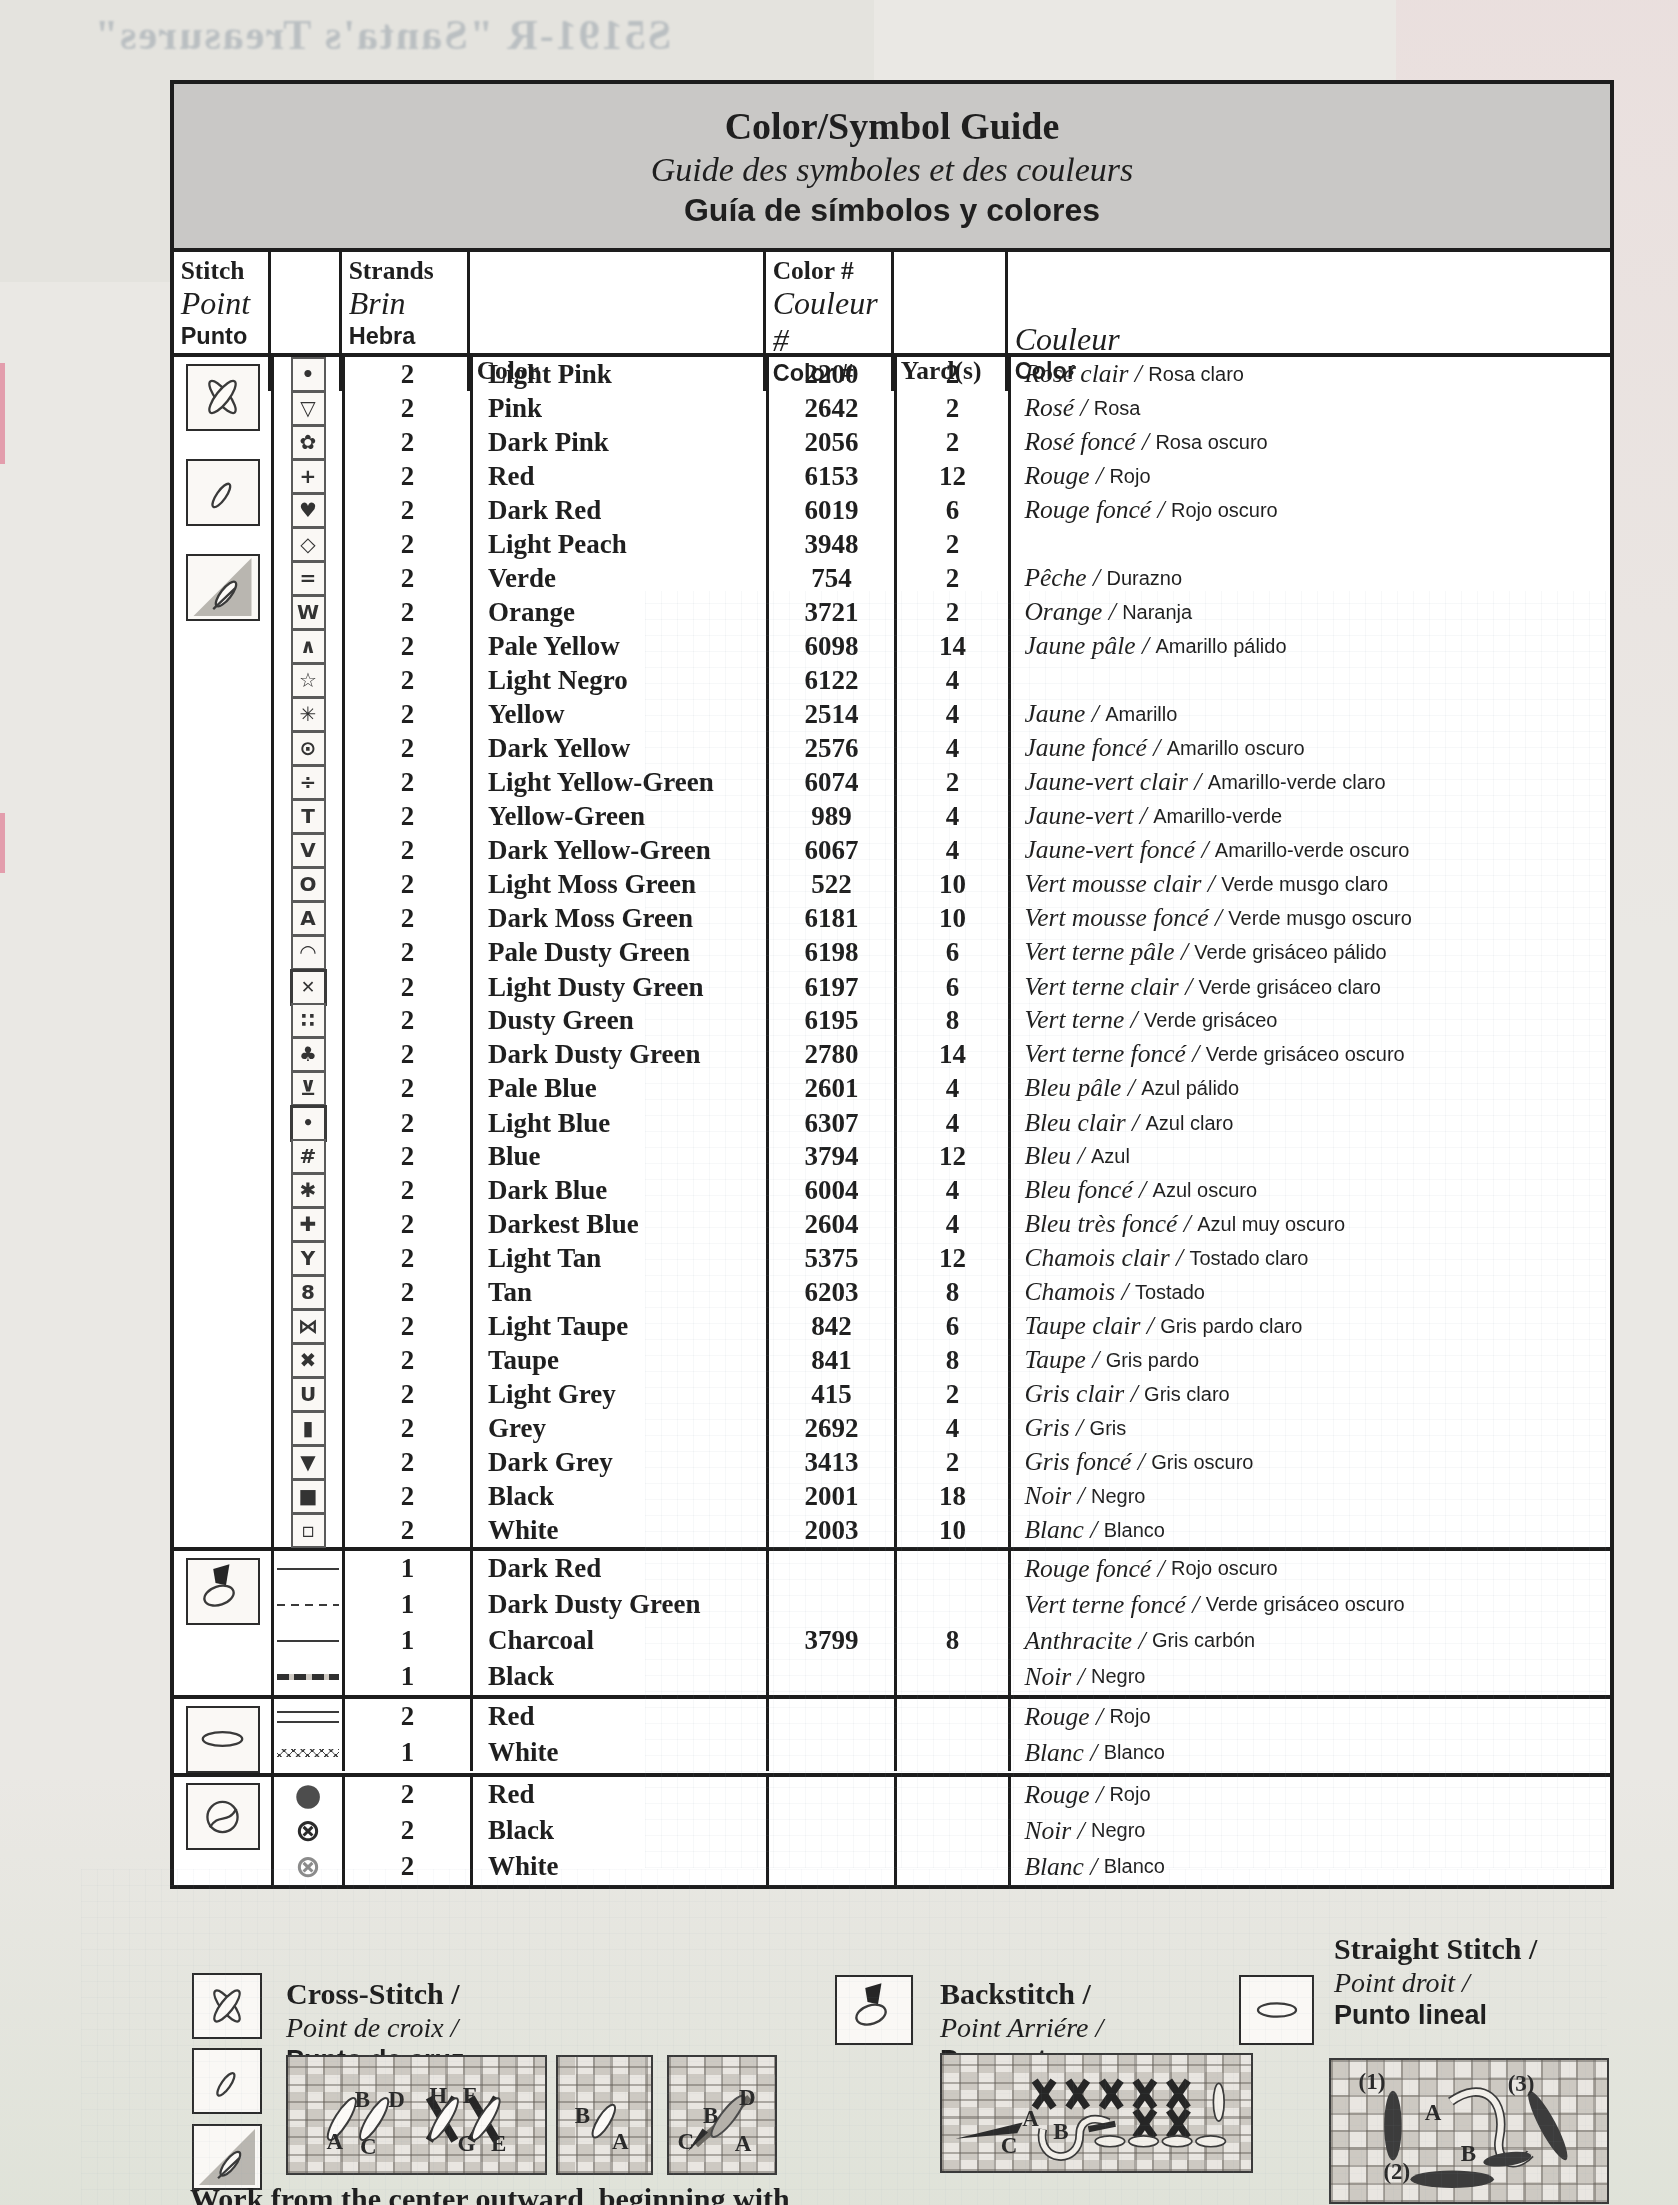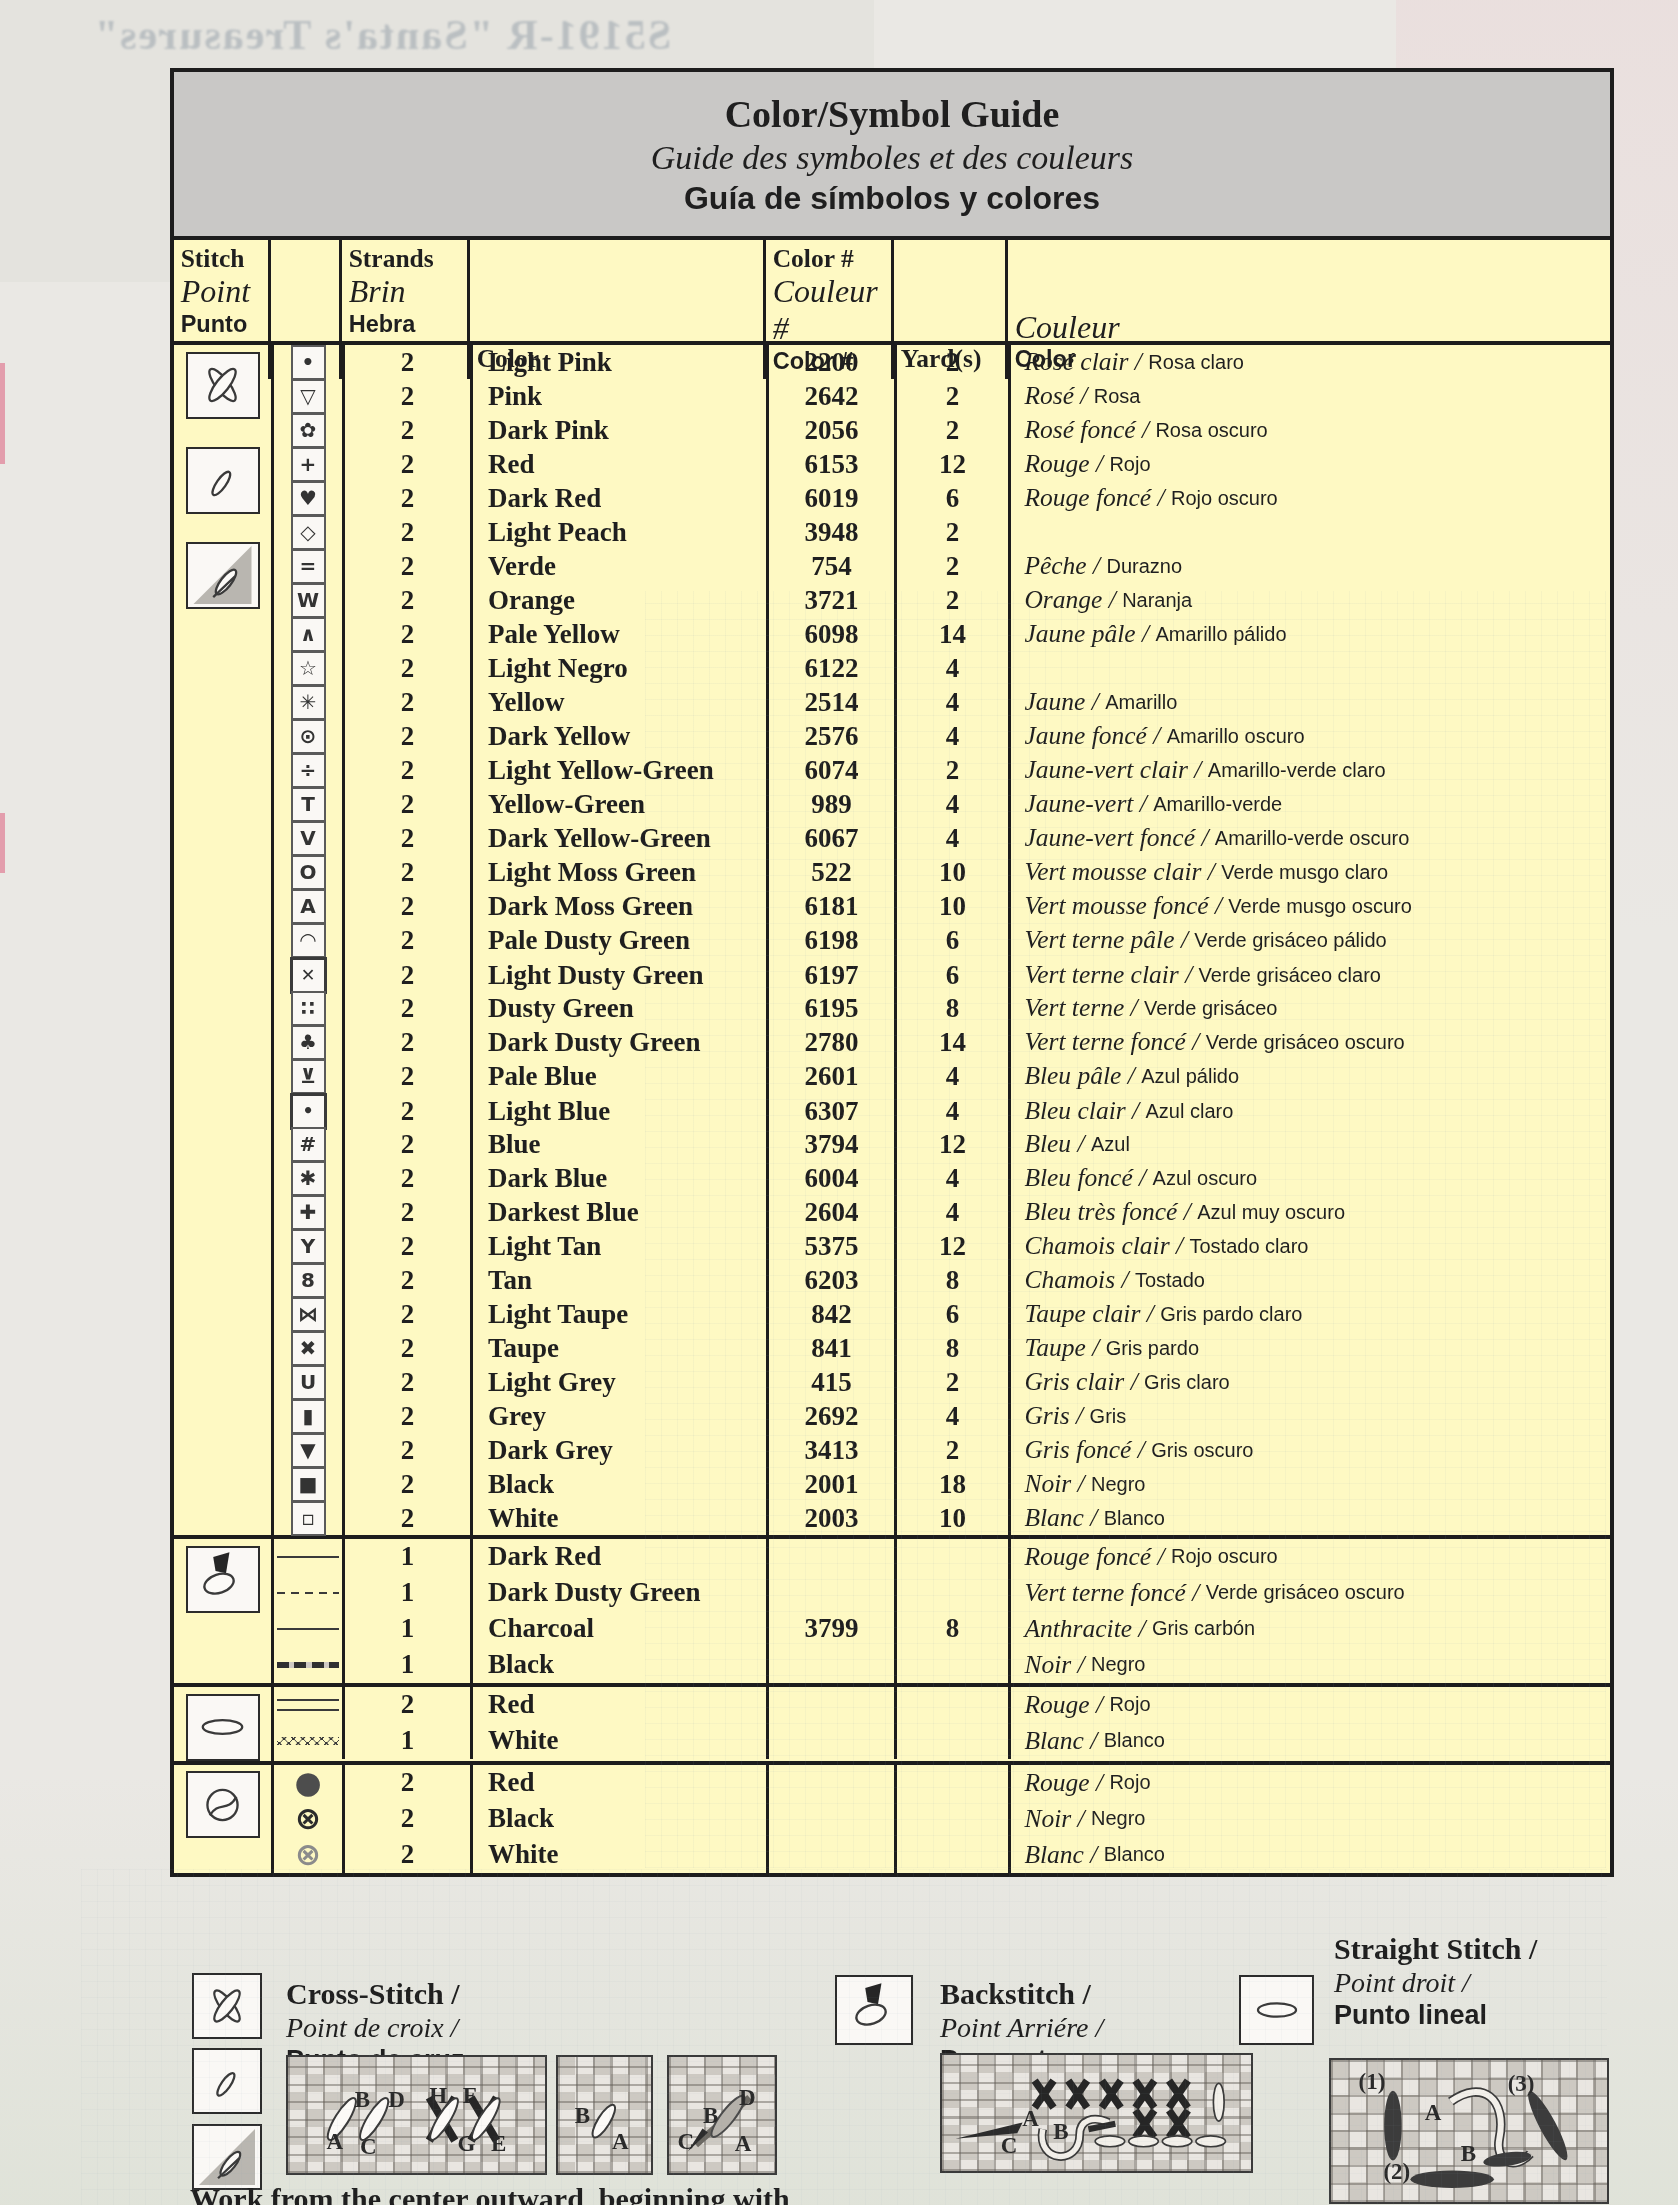--- a/index.html
+++ b/index.html
@@ -17,21 +17,21 @@
   .gb1{left:645px;top:591px;width:961px;height:1277px;}
   .gb2{left:81px;top:1869px;width:1526px;height:337px;opacity:.4;}
   .pinkmark{position:absolute;left:0;width:4.7px;background:rgba(221,95,125,.55);}
   .pm1{top:363px;height:101px;} .pm2{top:813px;height:60px;}
 
   .ghost{position:absolute;left:19px;top:10.8px;width:726px;text-align:center;
          font-size:42px;font-weight:bold;letter-spacing:2px;color:#98a2ab;opacity:.55;
          transform:scaleX(-1);filter:blur(1.3px);}
 
   
-  .guide{position:absolute;left:170px;top:68px;width:1436px;background:#fef9c3;
+  .guide{position:absolute;left:170px;top:80px;width:1436px;background:#ffffff;
          border:4.7px solid #1d1d1d;z-index:2;}
   .titlebar{background:#c9c8c6;border-bottom:4px solid #1d1d1d;text-align:center;padding:20px 0 17.5px;}
   .t-en{font-size:38px;font-weight:bold;line-height:1.2;}
   .t-fr{font-size:34px;font-style:italic;line-height:1.2;}
   .t-es{font-size:32px;font-weight:bold;font-family:"Liberation Sans",sans-serif;line-height:1.25;}
 
   .thead{display:grid;grid-template-columns:97px 71px 128px 296px 128px 114px 1fr;
          border-bottom:4.7px solid #1d1d1d;height:101px;}
   .h{border-right:3.4px solid #1d1d1d;padding:4px 6.7px;display:flex;flex-direction:column;}
   .h:last-child{border-right:none;}

